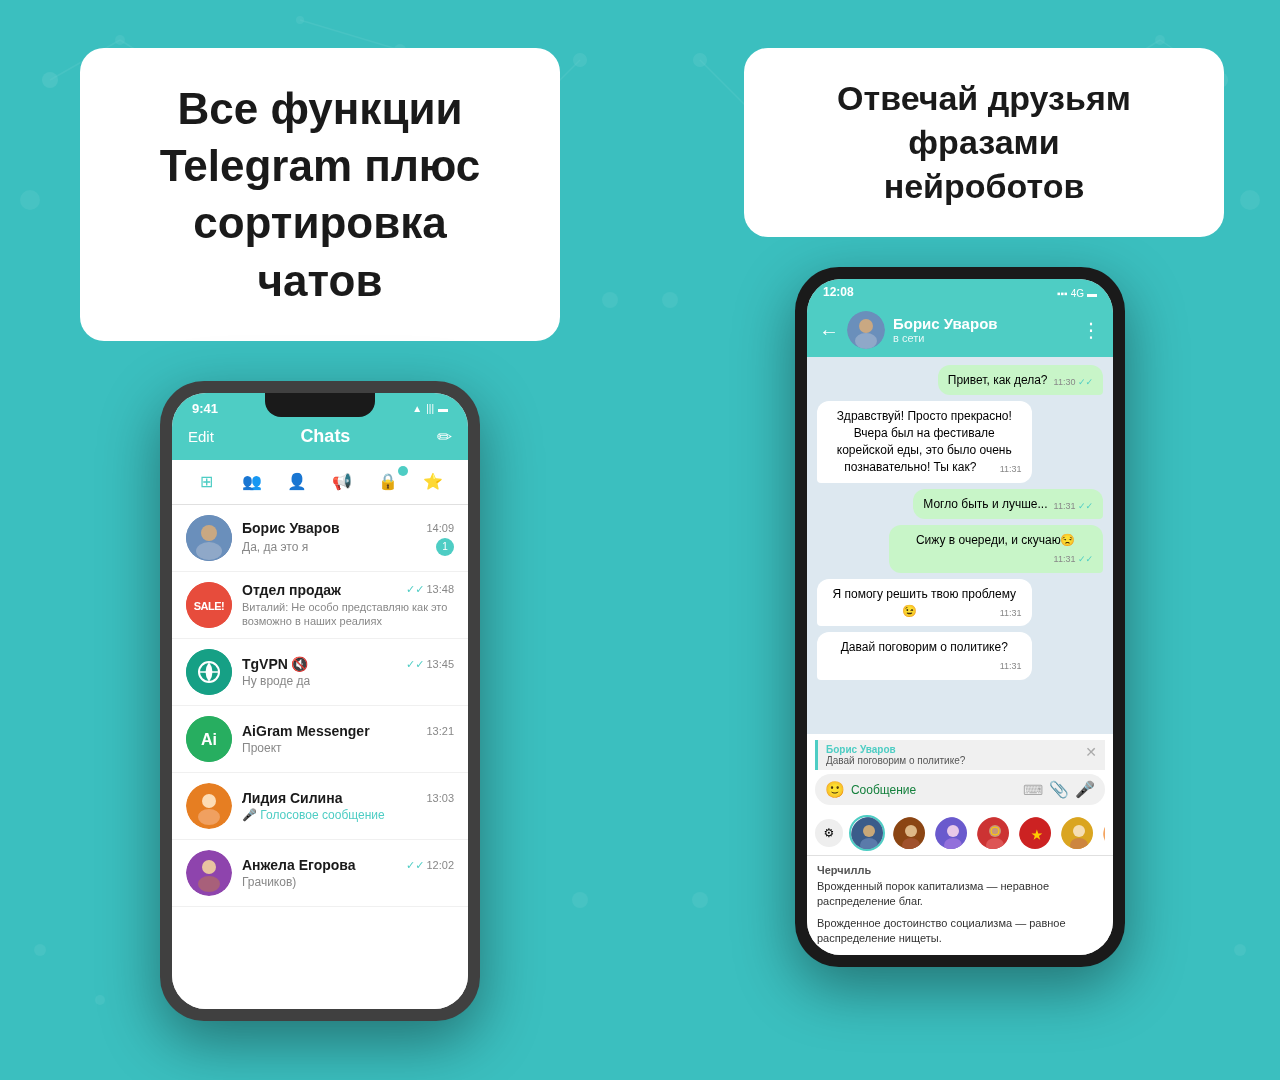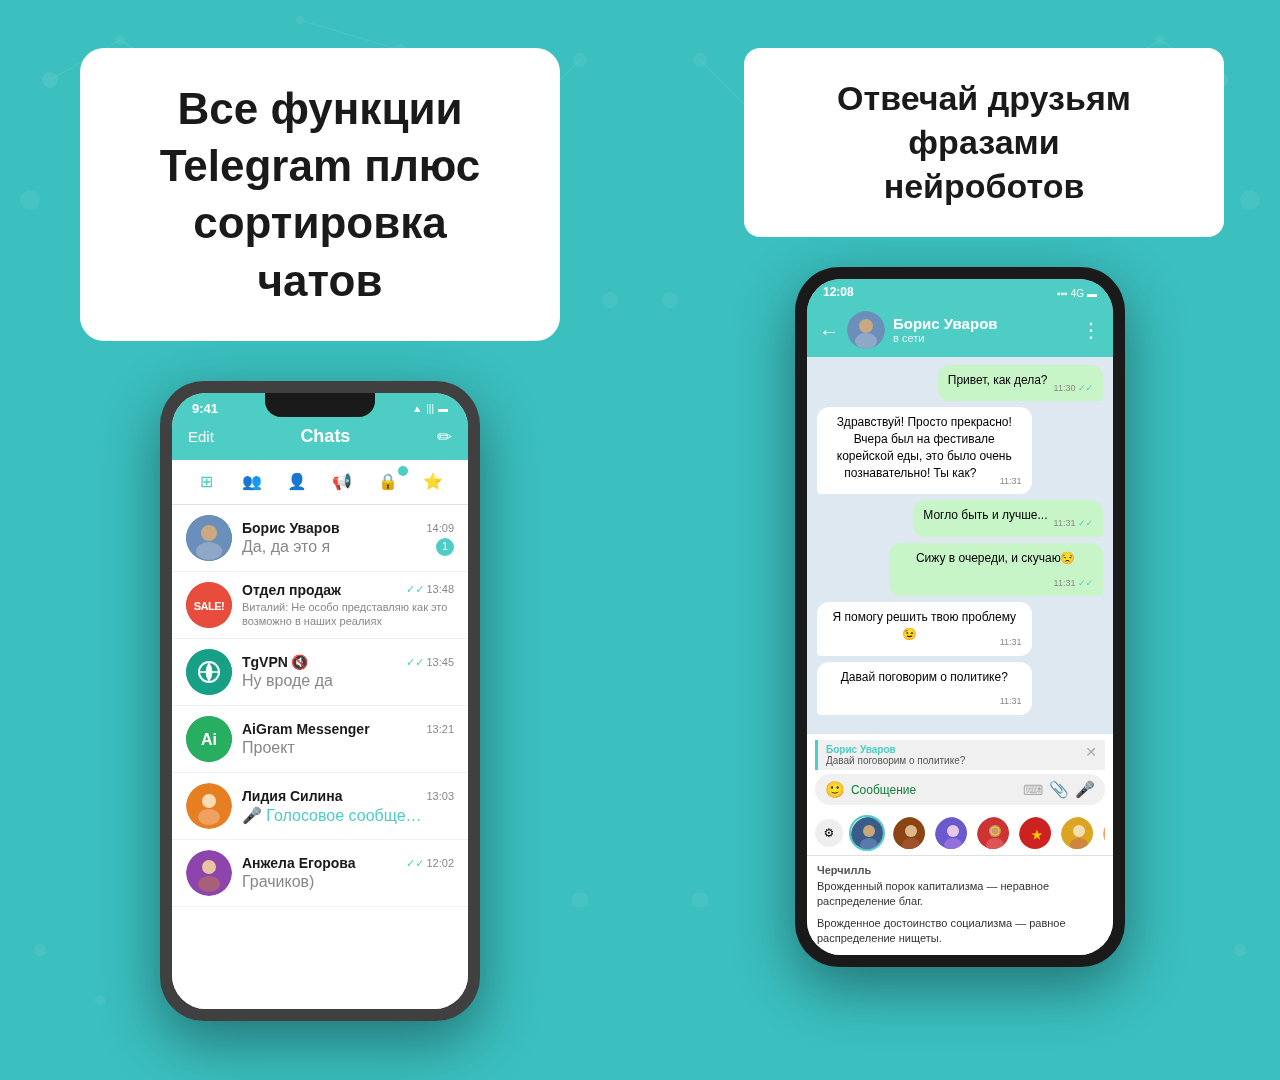--- a/index.html
+++ b/index.html
@@ -48,21 +48,21 @@
 
     .title-card h1 {
       font-size: 44px;
       font-weight: 800;
       color: #1a1a1a;
       line-height: 1.3;
     }
 
     .title-card-right {
       background: white;
-      border-radius: 16px;
+      border-radius: 24px;
       padding: 28px 48px;
       margin-top: 48px;
       text-align: center;
       max-width: 480px;
       z-index: 1;
       margin-left: 48px;
     }
 
     .title-card-right h1 {
       font-size: 34px;
@@ -252,21 +252,21 @@
       flex-shrink: 0;
     }
 
     .chat-preview-row {
       display: flex;
       justify-content: space-between;
       align-items: center;
     }
 
     .chat-preview {
-      font-size: 16px;
+      font-size: 12px;
       color: #888;
       white-space: nowrap;
       overflow: hidden;
       text-overflow: ellipsis;
       max-width: 180px;
     }
 
     .chat-preview.teal {
       color: #4ECDC4;
     }
@@ -406,21 +406,21 @@
       align-self: flex-start;
       border-bottom-left-radius: 4px;
     }
 
     .msg-time {
       font-size: 9px;
       color: #888;
       display: inline-block;
       margin-left: 6px;
       float: right;
-      margin-top: 10px;
+      margin-top: 4px;
     }
 
     .msg-check {
       color: #4ECDC4;
       font-size: 9px;
     }
 
     
     .input-area {
       background: white;

